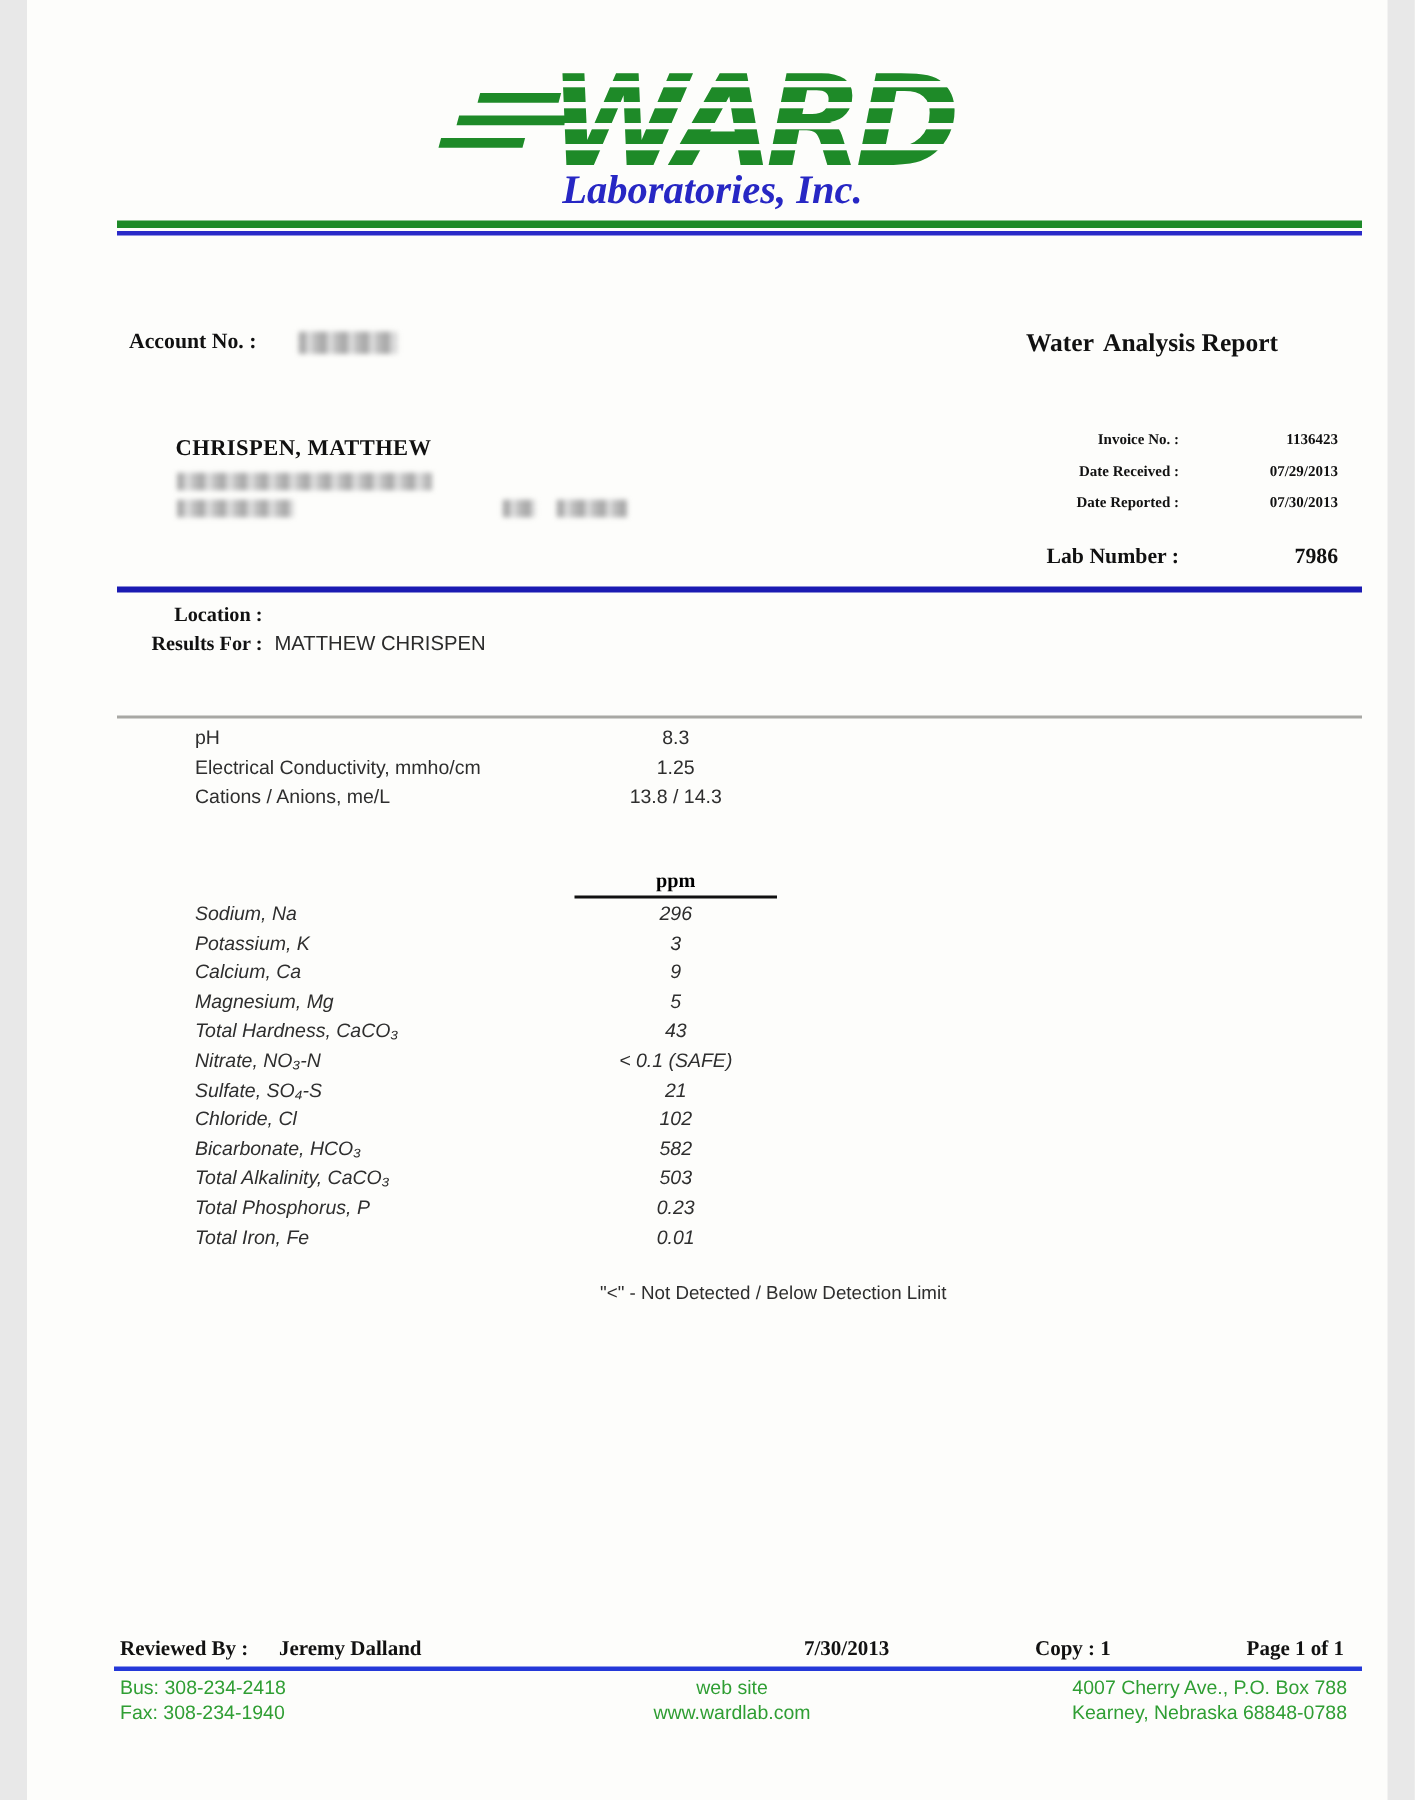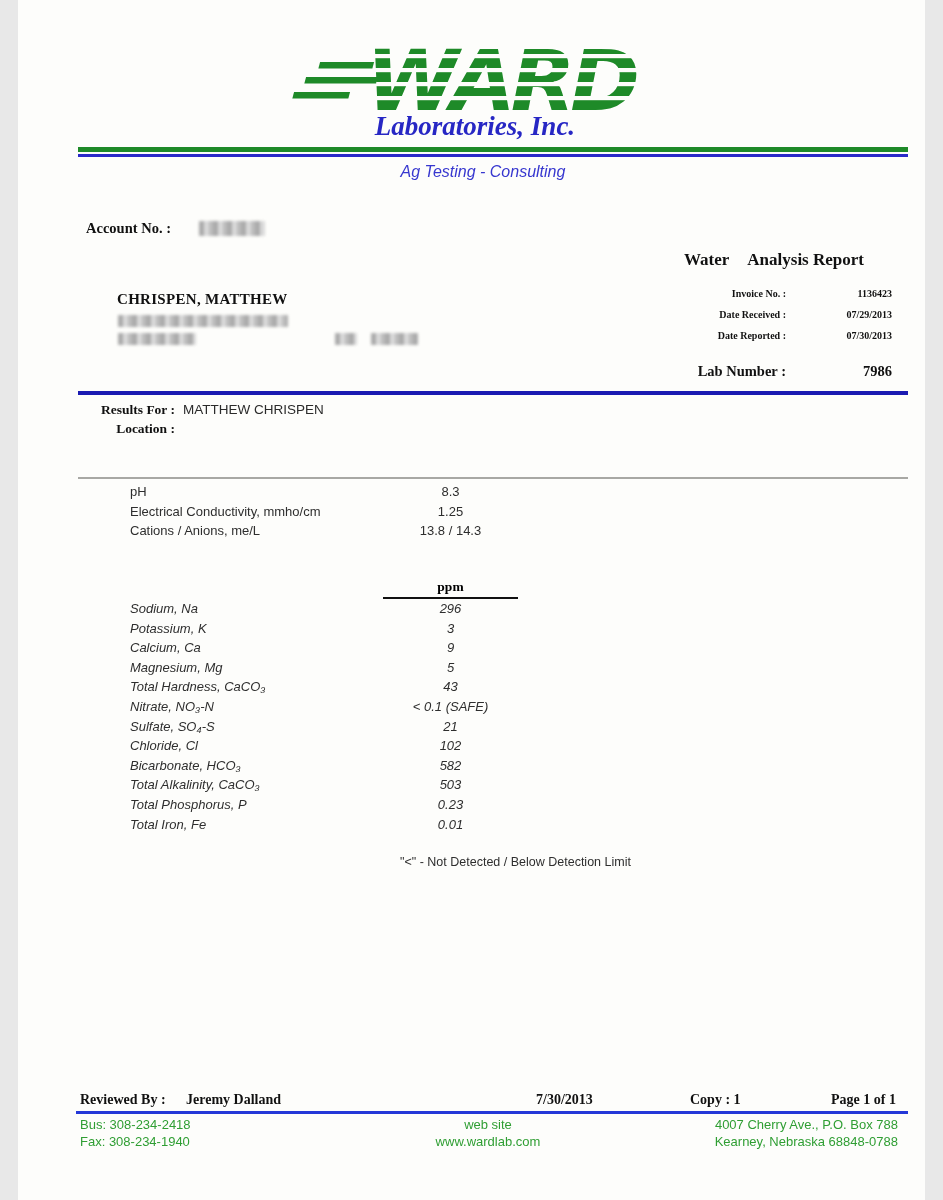--- a/index.html
+++ b/index.html
@@ -20,21 +20,21 @@
   .rule-blue-thin{left:60px;top:154px;width:830px;height:2.5px;background:#2a2ac8;}
   .tagline{left:270px;top:163px;width:390px;text-align:center;
     font-size:16px;font-style:italic;color:#3737cf;}
 
   
   .acct-label{left:68px;top:220px;font-size:14.5px;color:#111;}
   .redact{background:
       repeating-linear-gradient(90deg,#ababab 0 5px,#d9d9d9 5px 10px,#bcbcbc 10px 14px),
       repeating-linear-gradient(0deg,rgba(255,255,255,.35) 0 3px,rgba(120,120,120,.35) 3px 6px);
     filter:blur(1.6px);border-radius:1px;}
-  .title-wrap{left:666px;top:219px;display:flex;gap:18px;font-size:17px;color:#111;margin-top:31px;}
+  .title-wrap{left:666px;top:219px;display:flex;gap:6px;font-size:17px;color:#111;}
   .cust-name{left:99px;top:291px;font-size:15px;color:#111;letter-spacing:.3px;}
 
   .inv-rows{left:560px;top:288px;width:314px;}
   .inv-row{display:flex;height:21px;font-size:10px;color:#111;}
   .inv-row .lab{flex:1;text-align:right;font-weight:bold;font-family:"Liberation Serif","DejaVu Serif",serif;}
   .inv-row .val{width:106px;text-align:right;font-weight:bold;font-family:"Liberation Serif","DejaVu Serif",serif;}
   .labnum{left:560px;top:363px;width:314px;display:flex;font-size:14.5px;color:#111;}
   .labnum .lab{flex:1;text-align:right;}
   .labnum .val{width:106px;text-align:right;}
 
@@ -86,21 +86,20 @@
       <rect x="36" y="37" width="72" height="6.5"></rect>
       <rect x="28" y="52" width="56" height="6.5"></rect>
     </g>
     <text x="86" y="70" font-family="'DejaVu Sans',sans-serif" font-weight="bold" font-style="italic" font-size="84" letter-spacing="-5" fill="url(#stripes)">WARD</text>
   </svg>
   <div class="abs logo-sub serif">Laboratories, Inc.</div>
 
   <div class="abs rule-green"></div>
   <div class="abs rule-blue-thin"></div>
 
-  <div class="abs tagline sans">Ag Testing - Consulting</div>
 
   <div class="abs acct-label serif b">Account No. :</div>
   <div class="abs redact" style="left:181px;top:221px;width:66px;height:15px;"></div>
 
   <div class="abs title-wrap serif b">
     <span>Water</span>
     <span>Analysis Report</span>
   </div>
 
   <div class="abs cust-name serif b">CHRISPEN, MATTHEW</div>
@@ -127,26 +126,26 @@
   <div class="abs labnum serif b">
     <span class="lab">Lab Number :</span>
     <span class="val">7986</span>
   </div>
 
   <div class="abs rule-navy"></div>
 
   <div class="abs sample-rows">
 
   <div class="srow">
+      <span class="slabel">Location :</span>
+      <span class="svalue"></span>
+    </div>
+      <div class="srow">
       <span class="slabel">Results For :</span>
       <span class="svalue">MATTHEW CHRISPEN</span>
-    </div>
-      <div class="srow">
-      <span class="slabel">Location :</span>
-      <span class="svalue"></span>
     </div>
     </div>
 
   <div class="abs rule-gray"></div>
 
   <div class="abs rows">
 
   <div class="row">
       <span class="rlabel">pH</span>
       <span class="rvalue">8.3</span>

